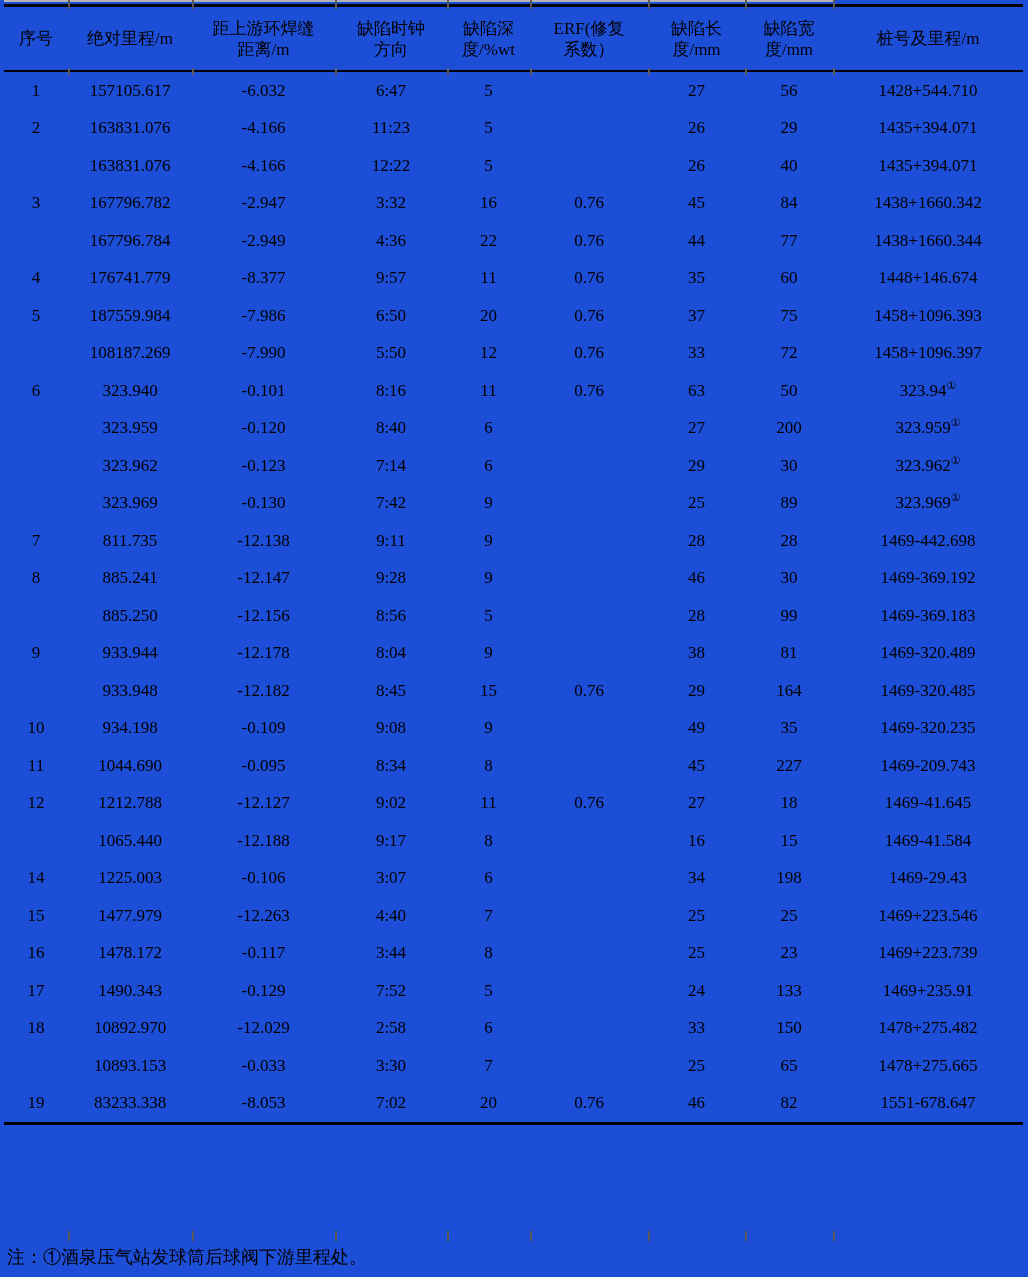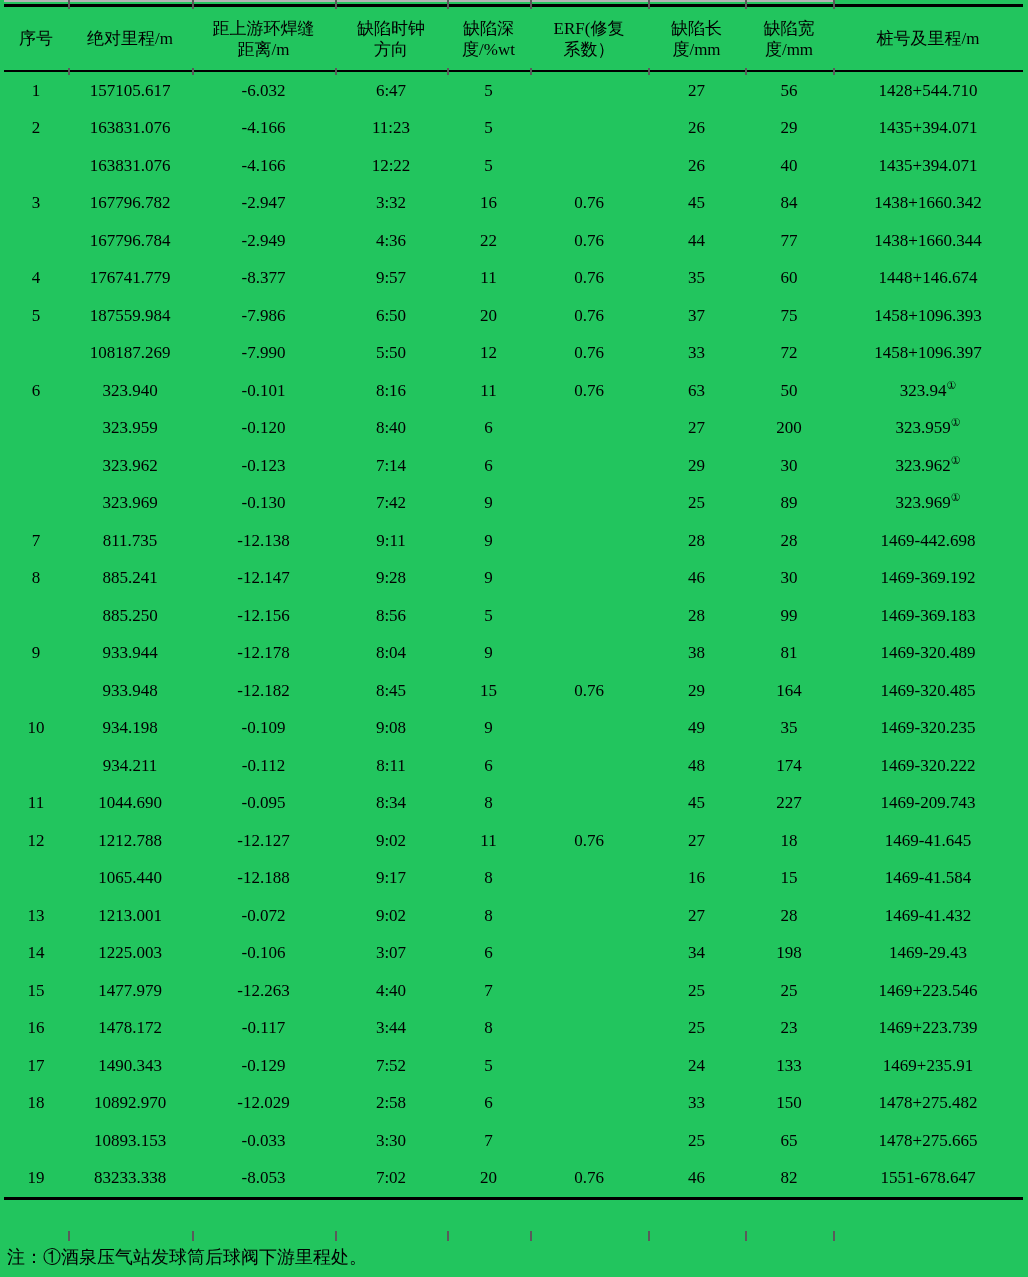--- a/index.html
+++ b/index.html
@@ -1,20 +1,20 @@
 <!DOCTYPE html>
 <html><head>
 <meta charset="utf-8">
 <style>
   html,body{margin:0;padding:0;}
   .page{
     position:relative;
     width:1028px;
     height:1277px;
-    background:#22c55e;
+    background:#1d4ed8;
     font-family:"Liberation Serif","DejaVu Serif",serif;
     color:#000000;
     overflow:hidden;
   }
   .faint-top{
     position:absolute;
     left:4px; top:0;
     width:829px; height:2px;
     background:#b4b4b4;
   }
@@ -300,31 +300,20 @@
             <td>934.198</td>
             <td>-0.109</td>
             <td>9:08</td>
             <td>9</td>
             <td></td>
             <td>49</td>
             <td>35</td>
             <td>1469-320.235</td>
           </tr>
           <tr>
-            <td></td>
-            <td>934.211</td>
-            <td>-0.112</td>
-            <td>8:11</td>
-            <td>6</td>
-            <td></td>
-            <td>48</td>
-            <td>174</td>
-            <td>1469-320.222</td>
-          </tr>
-          <tr>
             <td>11</td>
             <td>1044.690</td>
             <td>-0.095</td>
             <td>8:34</td>
             <td>8</td>
             <td></td>
             <td>45</td>
             <td>227</td>
             <td>1469-209.743</td>
           </tr>
@@ -342,31 +331,20 @@
           <tr>
             <td></td>
             <td>1065.440</td>
             <td>-12.188</td>
             <td>9:17</td>
             <td>8</td>
             <td></td>
             <td>16</td>
             <td>15</td>
             <td>1469-41.584</td>
-          </tr>
-          <tr>
-            <td>13</td>
-            <td>1213.001</td>
-            <td>-0.072</td>
-            <td>9:02</td>
-            <td>8</td>
-            <td></td>
-            <td>27</td>
-            <td>28</td>
-            <td>1469-41.432</td>
           </tr>
           <tr>
             <td>14</td>
             <td>1225.003</td>
             <td>-0.106</td>
             <td>3:07</td>
             <td>6</td>
             <td></td>
             <td>34</td>
             <td>198</td>

